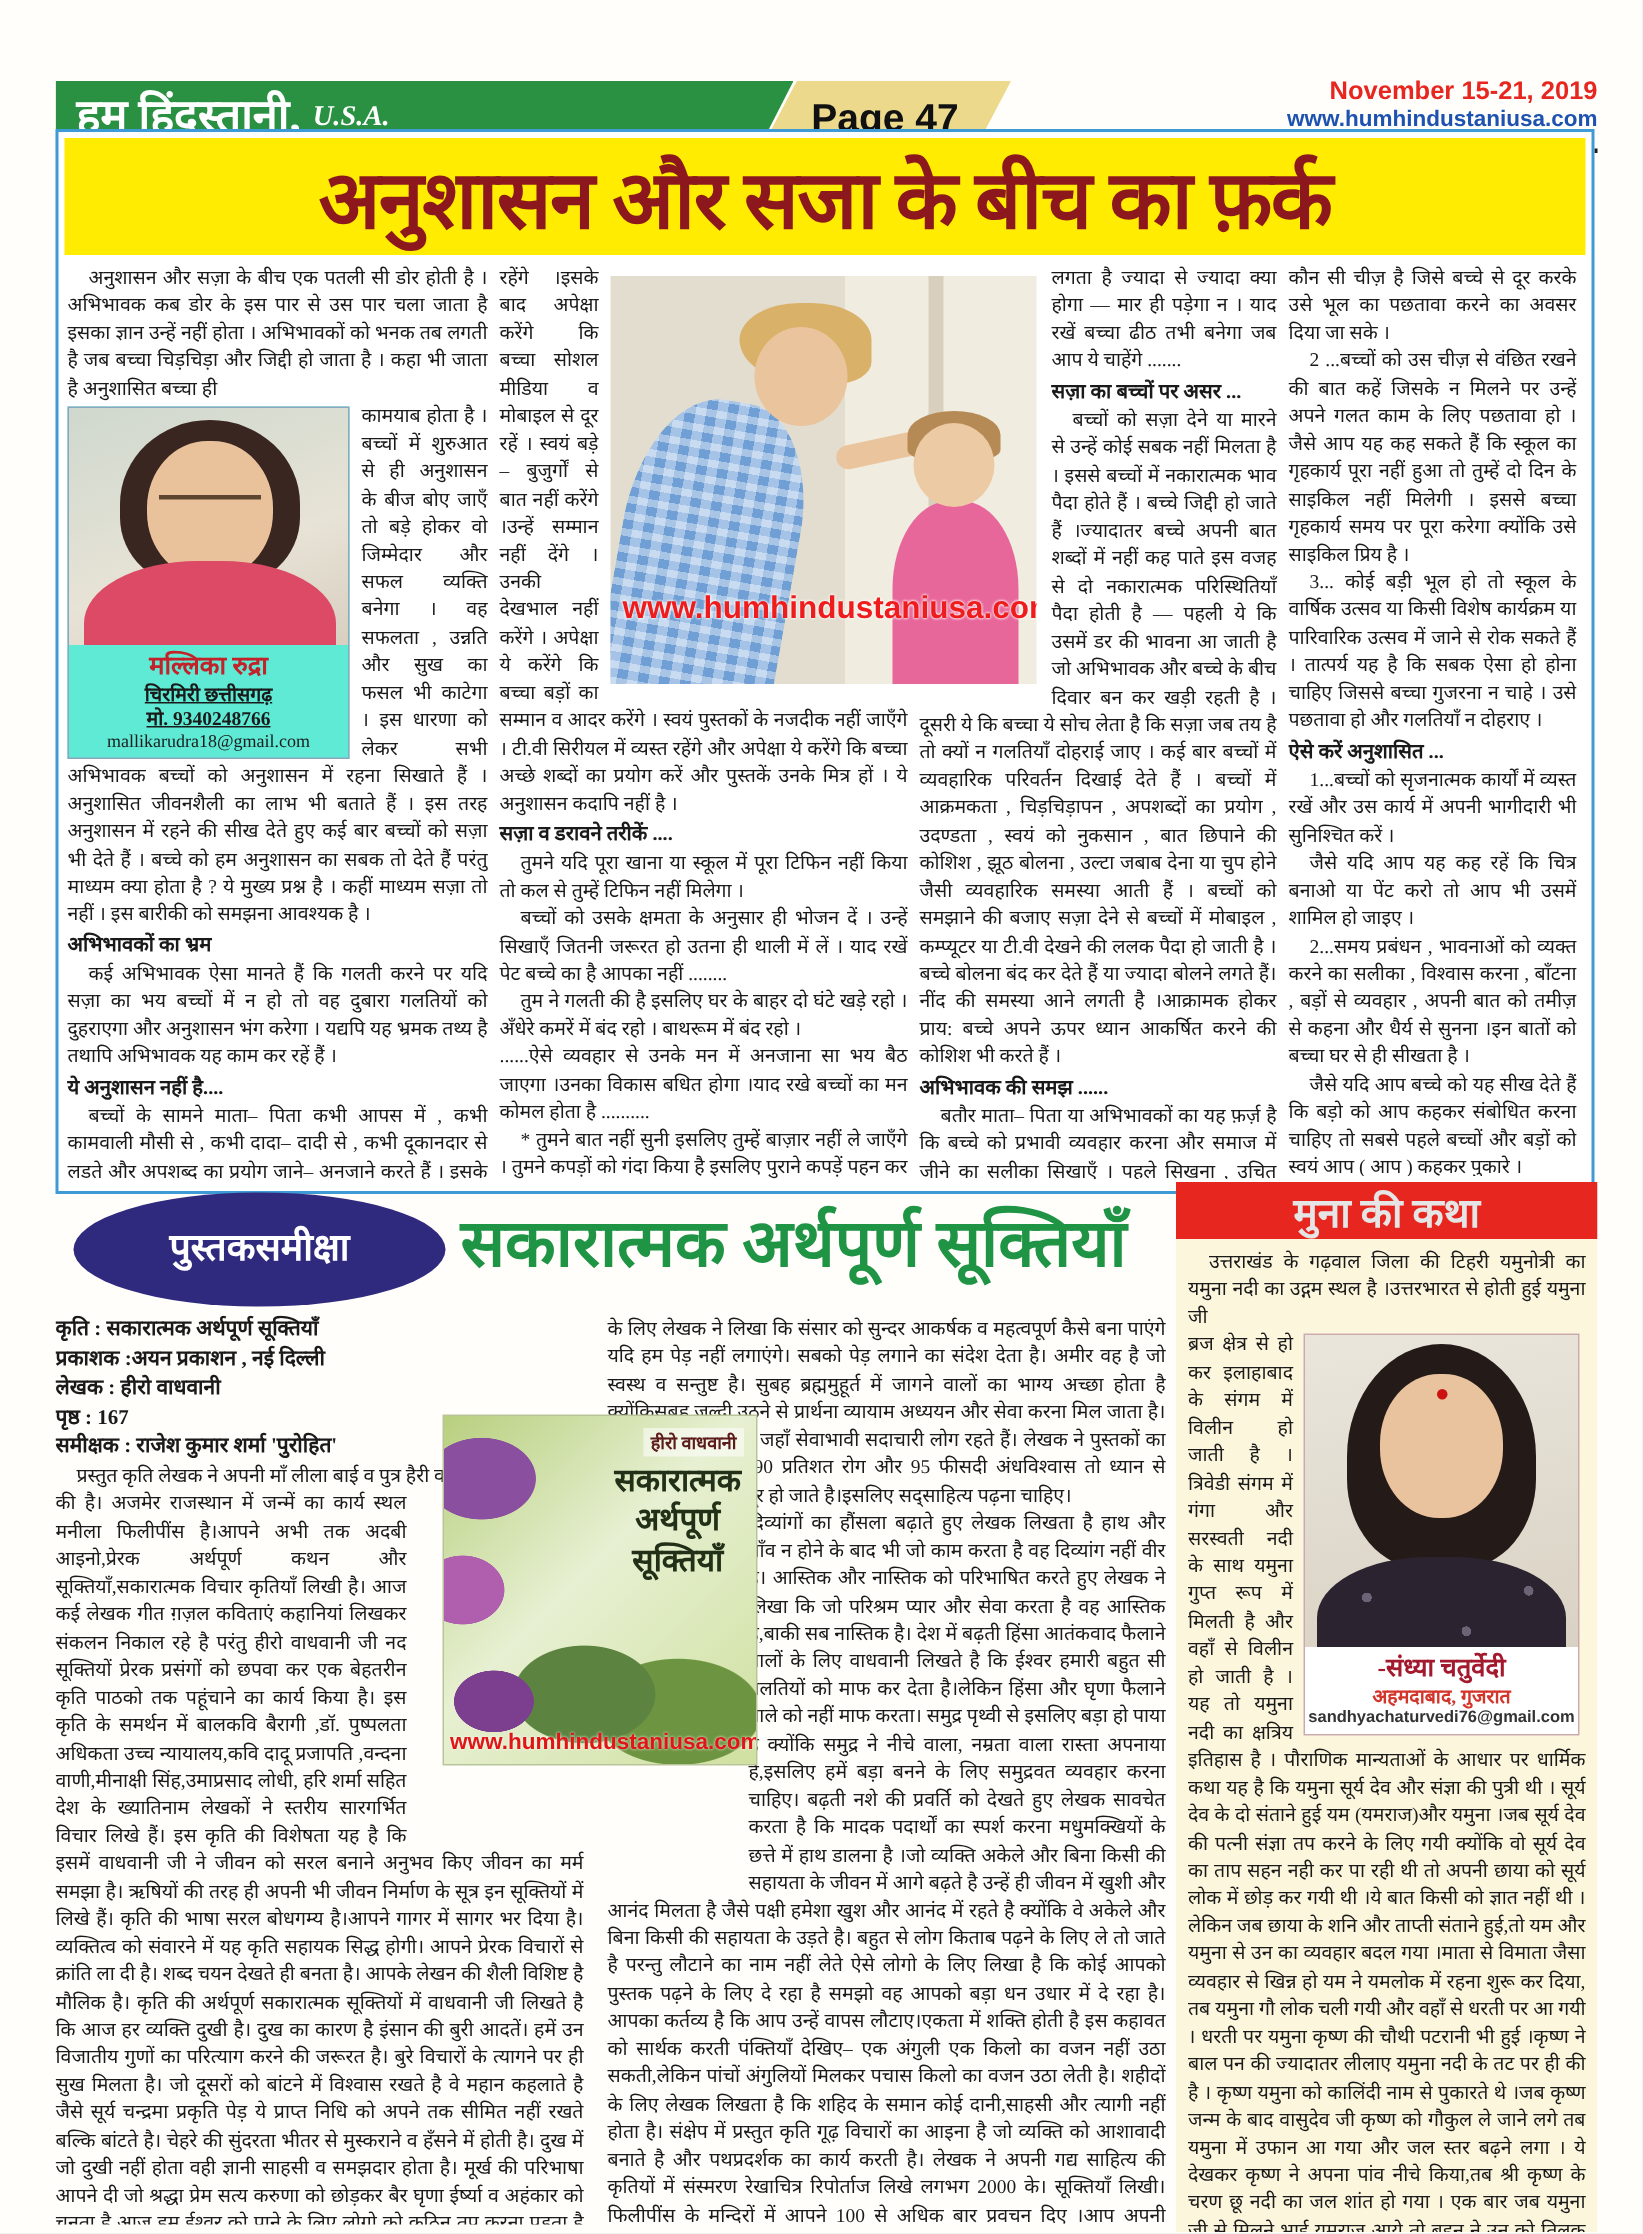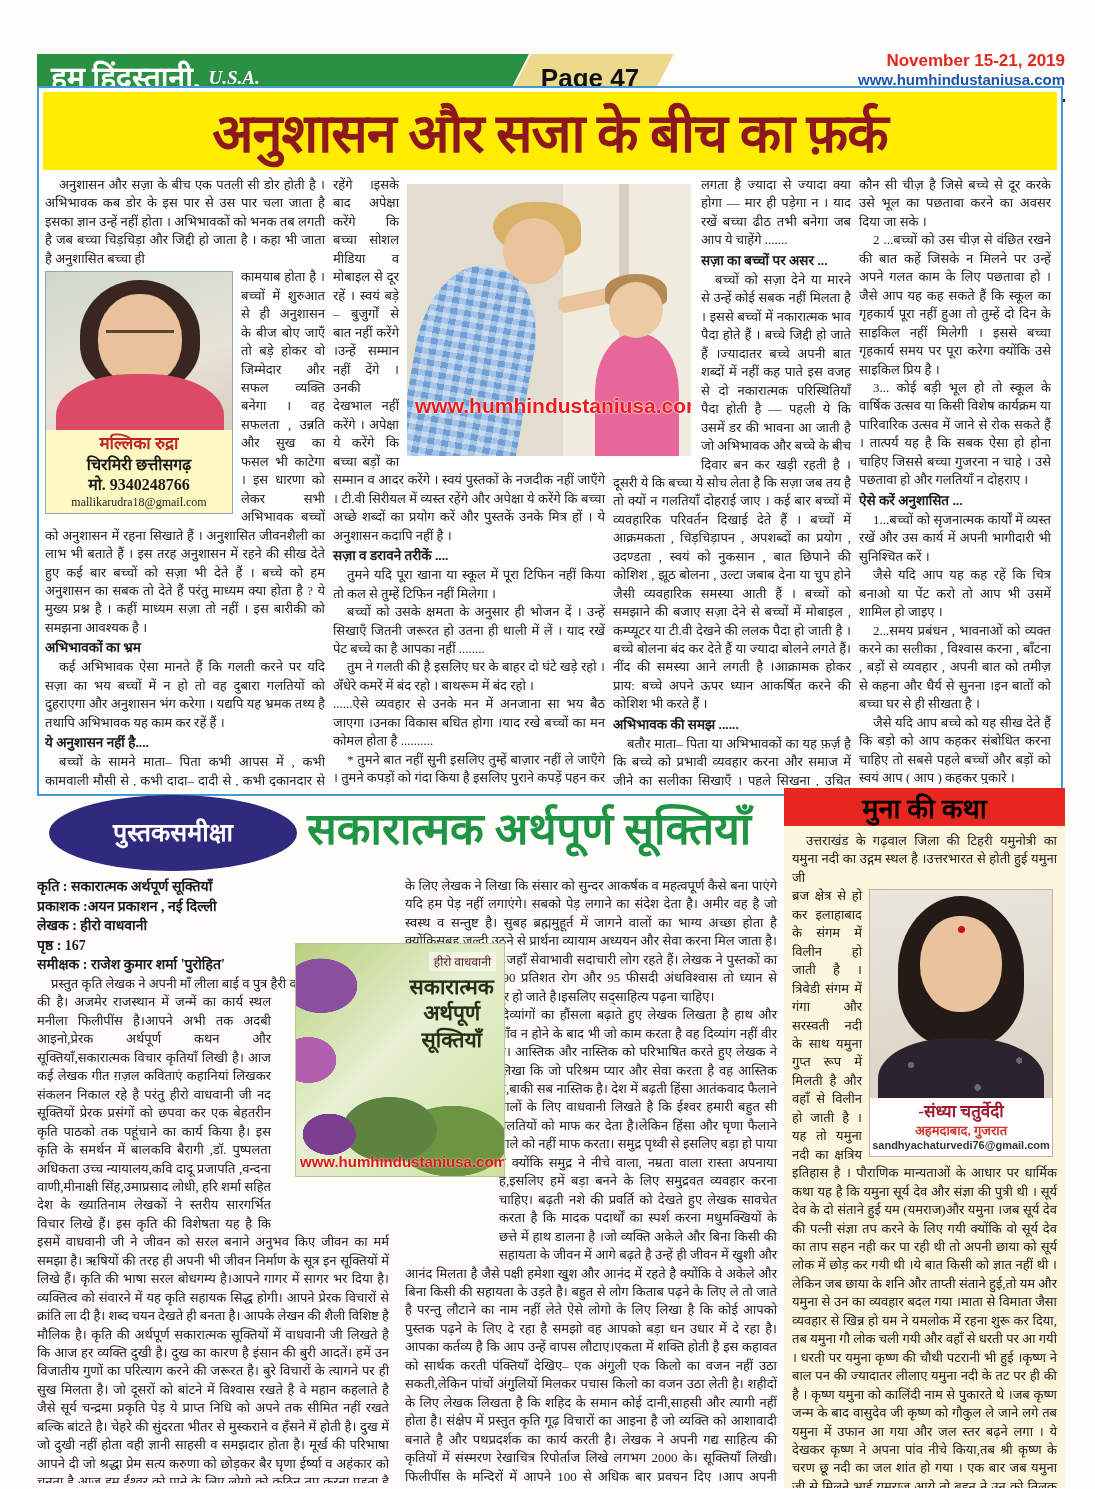--- a/index.html
+++ b/index.html
@@ -26,29 +26,29 @@
   .article-body p{margin:0;text-indent:14px;}
   .article-body p.cont{text-indent:0;}
   .article-body h3{margin:1px 0;font-size:13.5px;}
   .col1{width:280px;flex:none;}
   .col2{width:272px;flex:none;}
   .col3{width:238px;flex:none;}
   .col4{width:192px;flex:none;overflow:hidden;}
   .spacer-r{float:right;width:200px;height:278px;margin:0 0 4px 6px;}
   .spacer-l{float:left;width:82px;height:278px;margin:0 6px 4px 0;}
   
-  .author-box{float:left;width:186px;margin:3px 8px 2px 0;border:1px solid #8aa7bd;background:#fef9c3;}
+  .author-box{float:left;width:186px;margin:3px 8px 2px 0;border:1px solid #8aa7bd;background:#5eead4;}
   .author-photo{position:relative;height:158px;background:linear-gradient(160deg,#cfd8ce,#e7e3d6 60%,#d8cfc0);overflow:hidden;}
   .a-hair{position:absolute;left:34px;top:8px;width:120px;height:112px;background:#3a2620;border-radius:50% 50% 42% 42%;}
   .a-face{position:absolute;left:52px;top:22px;width:84px;height:92px;background:#e9c29c;border-radius:48%;}
   .a-glasses{position:absolute;left:60px;top:58px;width:68px;height:14px;border-top:3px solid #5d4630;}
   .a-body{position:absolute;left:10px;bottom:-36px;width:168px;height:92px;background:#dc4a66;border-radius:45% 45% 0 0;}
   .author-caption{padding:3px 2px;text-align:center;line-height:1.25;}
   .author-name{color:#c3222b;font-weight:bold;font-size:17px;}
-  .author-loc,.author-phone{font-weight:bold;font-size:16px;}
+  .author-loc,.author-phone{font-weight:bold;font-size:13px;text-decoration:underline;}
   .author-email{font-size:12px;}
   
   .scene-photo{position:absolute;left:368px;top:96px;width:284px;height:272px;overflow:hidden;
      background:linear-gradient(90deg,#e3ddcf 0 55%,#f1ece0 55% 100%);}
   .s-curtain{position:absolute;right:22%;top:0;width:10px;height:100%;background:#d8d0bd;}
   .s-mom{position:absolute;left:6px;top:82px;width:118px;height:200px;transform:rotate(10deg);
      background:repeating-linear-gradient(0deg,rgba(255,255,255,.4) 0 5px,transparent 5px 11px),
                 repeating-linear-gradient(90deg,#6f9fd4 0 7px,#a5c3e6 7px 14px);
      border-radius:46% 40% 8px 8px;}
   .s-mom-head{position:absolute;left:96px;top:34px;width:62px;height:66px;background:#e9c49c;border-radius:50%;}
@@ -72,28 +72,28 @@
   .rev-right{width:372px;flex:none;}
   .rspacer-r{float:right;width:112px;height:232px;margin:0 0 4px 6px;}
   .rspacer-l{float:left;width:88px;height:240px;margin:0 6px 4px 0;}
   .book-cover{position:absolute;left:258px;top:150px;width:208px;height:232px;overflow:hidden;border:1px solid #b9c49a;
      background:radial-gradient(60px 45px at 12% 18%,#8a4f9e 0 60%,transparent 61%),
        radial-gradient(46px 38px at 6% 50%,#b05fae 0 60%,transparent 61%),
        radial-gradient(44px 34px at 16% 82%,#7c3f8f 0 60%,transparent 61%),
        radial-gradient(90px 62px at 45% 80%,#5c8440 0 52%,transparent 53%),
        radial-gradient(110px 70px at 75% 85%,#6d9440 0 50%,transparent 51%),
        linear-gradient(135deg,#b8cf7e,#e7f0d2 45%,#cfe0a0);}
-  .cover-author{position:absolute;right:8px;top:8px;font-size:12px;font-weight:normal;color:#5c1a1a;background:rgba(255,255,255,.55);padding:1px 5px;}
+  .cover-author{position:absolute;right:8px;top:8px;font-size:12px;font-weight:bold;color:#5c1a1a;background:rgba(255,255,255,.55);padding:1px 5px;}
   .cover-title{position:absolute;right:10px;top:30px;text-align:center;color:#223018;font-weight:bold;font-size:21px;line-height:1.25;}
   .cover-watermark{position:absolute;left:4px;bottom:6px;color:#e01616;font-weight:bold;font-size:15px;
      font-family:"Liberation Sans","DejaVu Sans",sans-serif;text-shadow:0 0 2px #fff;}
   
   .muna-section{position:absolute;left:784px;top:788px;width:281px;height:700px;overflow:hidden;}
   .muna-header{height:38px;background:#e7271f;display:flex;align-items:center;justify-content:center;}
-  .muna-title{color:#000000;font-weight:bold;font-size:27px;}
+  .muna-title{color:#e5e5e5;font-weight:bold;font-size:27px;}
   .muna-body{background:#fcf6dd;height:742px;padding:6px 8px;box-sizing:border-box;text-align:justify;font-size:13px;line-height:1.42;overflow:hidden;}
   .muna-body p{margin:0;text-indent:14px;}
   .muna-body p.cont{text-indent:0;}
   .sandhya-box{float:right;width:182px;margin:2px 4px 4px 7px;border:1px solid #caa;background:#fff;}
   .sandhya-photo{position:relative;height:208px;background:linear-gradient(170deg,#eae6dc,#d9d2c4);overflow:hidden;}
   .sa-hair{position:absolute;left:28px;top:6px;width:126px;height:150px;background:#241a18;border-radius:50% 50% 40% 40%;}
   .sa-face{position:absolute;left:50px;top:26px;width:82px;height:96px;background:#e9c29e;border-radius:48%;}
   .sa-bindi{position:absolute;left:88px;top:36px;width:7px;height:7px;background:#c11;border-radius:50%;}
   .sa-top{position:absolute;left:8px;bottom:-30px;width:166px;height:90px;border-radius:45% 45% 0 0;
      background:radial-gradient(8px 8px at 20% 30%,#6c6376 0 40%,transparent 41%),

